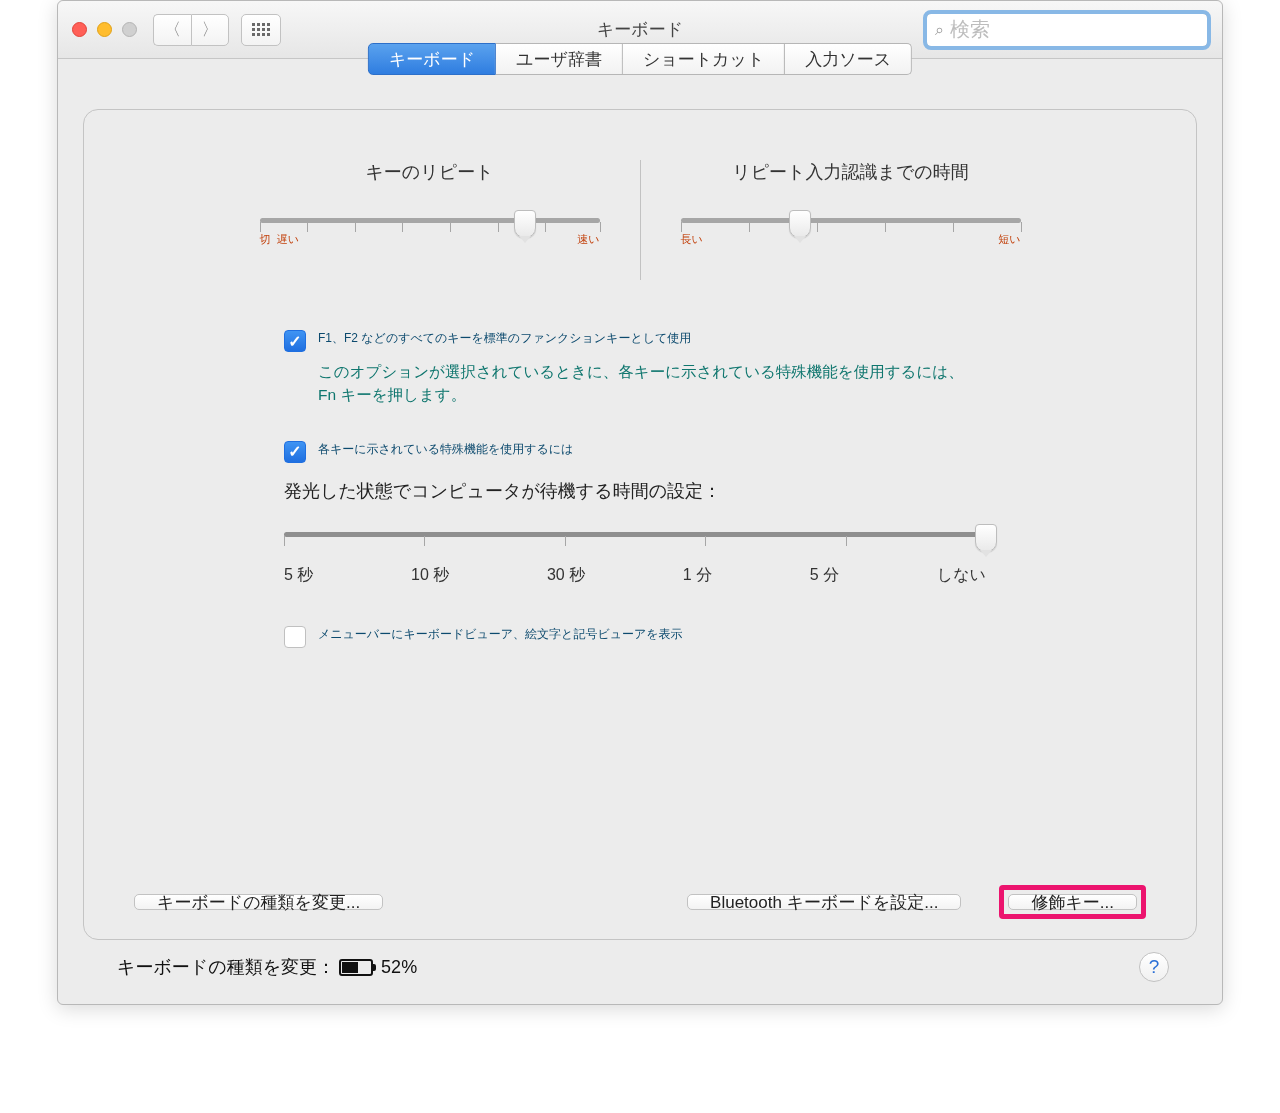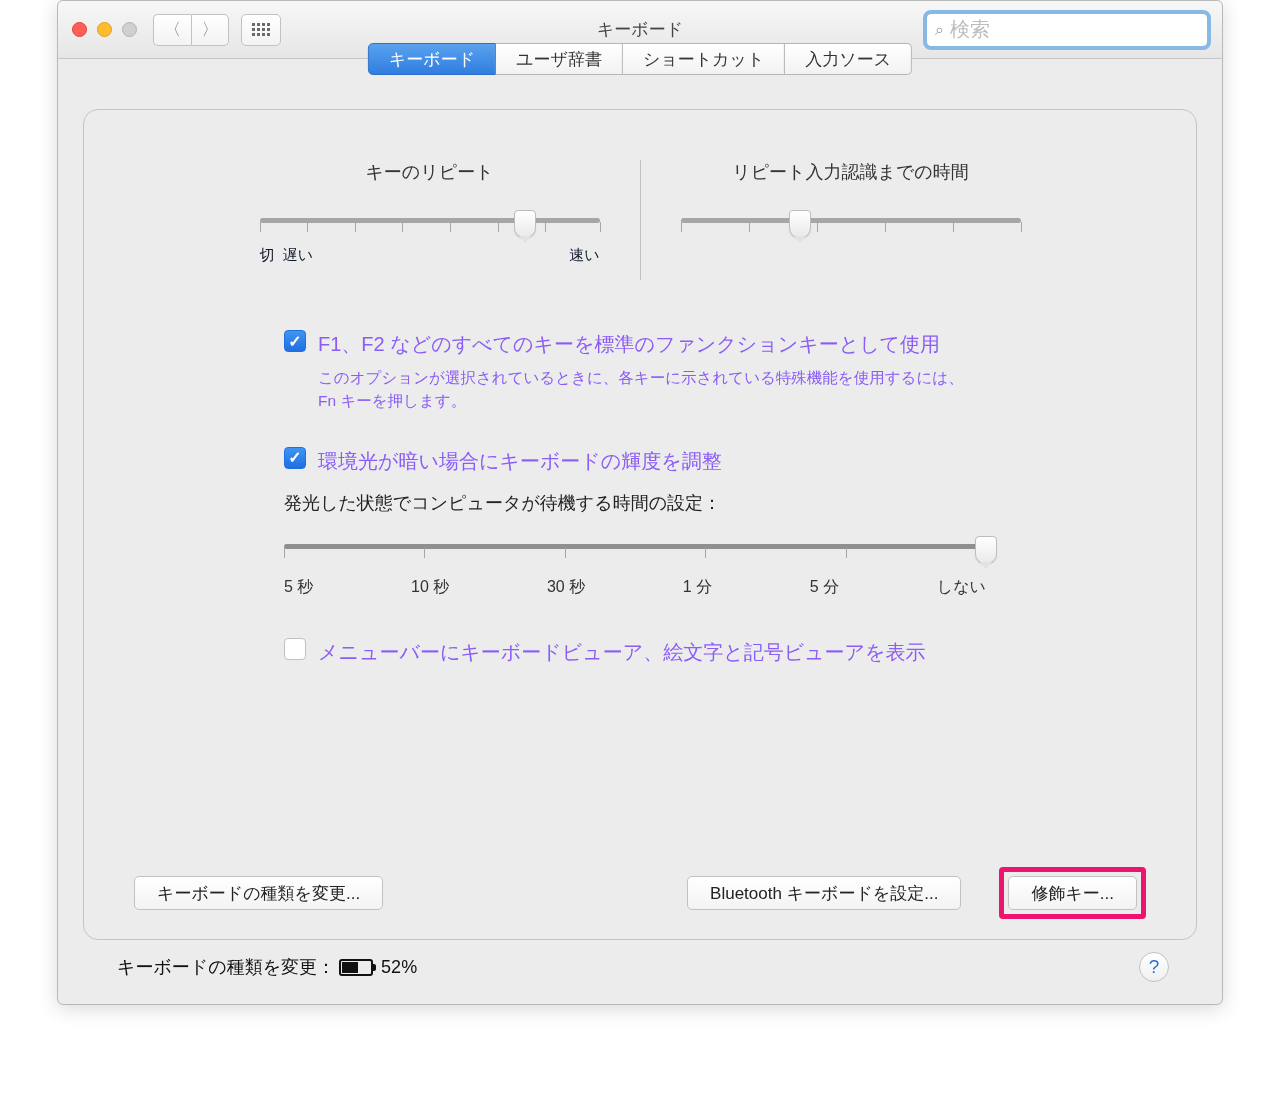--- a/index.html
+++ b/index.html
@@ -87,44 +87,44 @@
   .track .tick { position:absolute; top:4px; width:1px; height:10px; background:#a6a6a6;}
   .thumb {
     position:absolute; top:-8px; width:22px; height:28px; background:linear-gradient(#fff,#e9e9e9);
     border:1px solid #bdbdbd; border-radius:4px 4px 10px 10px; transform:translateX(-50%);
     box-shadow:0 1px 1px rgba(0,0,0,0.15);
   }
   .thumb::after{
     content:""; position:absolute; bottom:-6px; left:50%; transform:translateX(-50%);
     border-left:6px solid transparent; border-right:6px solid transparent; border-top:7px solid #e2e2e2;
   }
-  .ends { display:flex; justify-content:space-between; font-size:15px; color:#0f172a; margin-top:14px;}
+  .ends { display:flex; justify-content:space-between; font-size:11px; color:#c2410c; }
   .divider { width:1px; background:#c2c2c2; height:120px;}
 
   .check-row { display:flex; align-items:flex-start; gap:12px; margin-bottom:8px; margin-left:150px;}
   .checkbox {
     width:22px; height:22px; border-radius:4px; border:1px solid #c0c0c0; background:#fff;
     display:flex; align-items:center; justify-content:center; flex-shrink:0;
   }
   .checkbox.checked { background:linear-gradient(#3f94f3,#1f6fe0); border-color:#1f6fe0;}
   .checkbox.checked::after{ content:"✓"; color:#fff; font-size:16px; font-weight:bold;}
-  .check-text { font-size:20px; color:#8b5cf6; line-height:1.4;}
-  .sub { font-size:15.5px; color:#8b5cf6; margin-left:184px; margin-right:170px; margin-bottom:34px; line-height:1.5;}
+  .check-text { font-size:12px; color:#0c4a6e; line-height:1.4;}
+  .sub { font-size:15.5px; color:#0f766e; margin-left:184px; margin-right:170px; margin-bottom:34px; line-height:1.5;}
 
   .blabel { font-size:18px; color:#222; margin-left:150px; margin-top:8px; margin-bottom:20px;}
   .bslider { margin:0 160px 8px 150px;}
   .bslider .track .bar { background:#8f8f8f;}
   .bticks { display:flex; justify-content:space-between; font-size:16px; color:#333; margin-top:18px;}
 
   .footer-btns {
     margin-top:auto; display:flex; justify-content:space-between; align-items:center;
     padding-top:80px;
   }
   .mac-btn {
-    height:34px; background:linear-gradient(#fff,#f3f3f3); border:1px solid #c2c2c2;
+    height:16px; background:linear-gradient(#fff,#f3f3f3); border:1px solid #c2c2c2;
     border-radius:5px; font-size:17px; color:#222; padding:0 22px; display:flex; align-items:center;
   }
   .right-btns { display:flex; gap:24px; align-items:center;}
   .highlight { border:5px solid #ec146e; border-radius:4px; padding:4px; display:inline-flex;margin-left:14px;}
 
   .bottom-bar { display:flex; align-items:center; padding:12px 28px 4px 34px; font-size:18px; color:#111;}
   .batt-ic {
     display:inline-block; width:34px; height:17px; border:2px solid #111; border-radius:3px;
     position:relative; margin:0 8px 0 4px; vertical-align:middle;
   }
@@ -217,32 +217,36 @@
             <div class="bar">
               <div class="tick" style="left:0%"></div>
               <div class="tick" style="left:20%"></div>
               <div class="tick" style="left:40%"></div>
               <div class="tick" style="left:60%"></div>
               <div class="tick" style="left:80%"></div>
               <div class="tick" style="left:100%"></div>
               <div class="thumb" style="left:35%"></div>
             </div>
           </div>
+          <div class="ends">
+            <span>長い</span>
+            <span>短い</span>
+          </div>
         </div>
       </div>
 
       <div class="check-row">
         <div class="checkbox checked"></div>
         <div class="check-text">F1、F2 などのすべてのキーを標準のファンクションキーとして使用</div>
       </div>
       <div class="sub">このオプションが選択されているときに、各キーに示されている特殊機能を使用するには、Fn キーを押します。</div>
 
       <div class="check-row">
         <div class="checkbox checked"></div>
-        <div class="check-text">環境光が暗い場合にキーボードの輝度を調整</div>
+        <div class="check-text">各キーに示されている特殊機能を使用するには</div>
       </div>
 
       <div class="blabel">発光した状態でコンピュータが待機する時間の設定：</div>
       <div class="bslider">
         <div class="track">
           <div class="bar">
             <div class="tick" style="left:0%"></div>
             <div class="tick" style="left:20%"></div>
             <div class="tick" style="left:40%"></div>
             <div class="tick" style="left:60%"></div>

